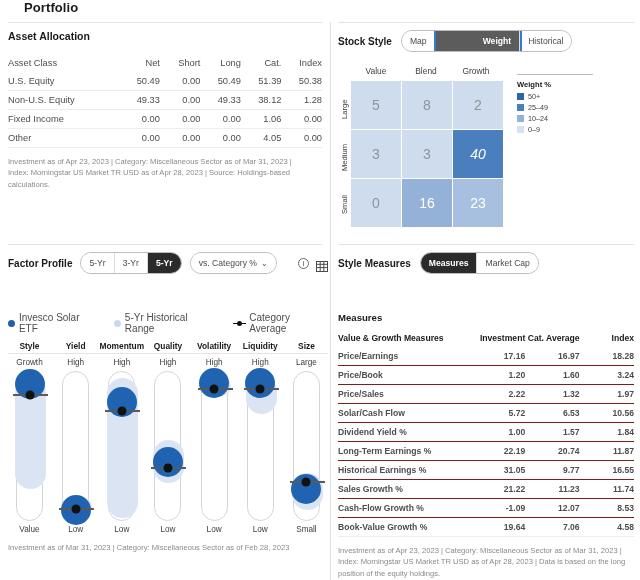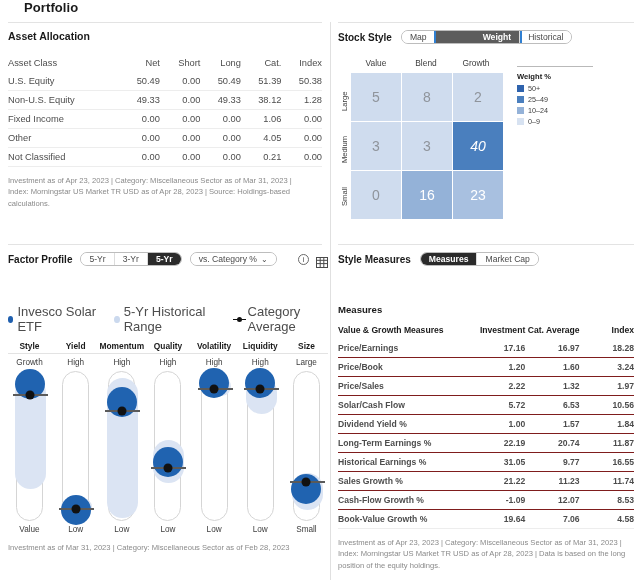--- a/index.html
+++ b/index.html
@@ -54,42 +54,42 @@
   .footnote {
     font-size: 7.6px; color: #8a8a8a; line-height: 1.5;
     width: 300px;
   }
 
   
   .factor-sec { position: absolute; left: 8px; top: 252px; width: 320px; }
   .row-head { display: flex; align-items: center; gap: 8px; }
   .pill-group {
     display: inline-flex; align-items: center;
-    border: 1px solid #bdbdbd; border-radius: 11px; overflow: hidden; height: 14px;
+    border: 1px solid #bdbdbd; border-radius: 11px; overflow: hidden; height: 22px;
     background: #fff;
   }
   .pill {
     font-size: 8.6px; color: #4a4a4a; padding: 0 8px; height: 100%;
     display: flex; align-items: center; background: #fff; white-space: nowrap;
     border-right: 1px solid #dcdcdc;
   }
   .pill:last-child { border-right: 0; }
   .pill.dark { background: #2b2b2b; color: #fff; font-weight: bold; }
   .pill.gray { background: #5c5c5c; color: #fff; font-weight: bold; }
   .pill-group.solo { border-radius: 11px; }
 
   .hdr-icons { margin-left: auto; display: flex; align-items: center; gap: 7px; }
   .icon-info {
     width: 11px; height: 11px; border-radius: 50%; border: 1px solid #6a6a6a;
     font-size: 7.5px; line-height: 9px; text-align: center; color: #4a4a4a;
   }
   .icon-grid { width: 12px; height: 11px; }
 
   .legend { display: flex; align-items: center; gap: 14px; margin-top: 38px; }
-  .legend-item { display: flex; align-items: center; gap: 4px; font-size: 13px; color: #4d4d4d; }
+  .legend-item { display: flex; align-items: center; gap: 4px; font-size: 10px; color: #4d4d4d; }
   .dot { width: 7px; height: 7px; border-radius: 50%; display: inline-block; }
   .dot.navy { background: #1f5fae; }
   .dot.pale { background: #cbd9ee; }
   .avgmark { position: relative; width: 13px; height: 7px; display:inline-block; }
   .avgmark::before {
     content: ""; position: absolute; top: 3px; left: 0; width: 13px; height: 1.4px; background: #111;
   }
   .avgmark::after {
     content: ""; position: absolute; top: 1px; left: 4px; width: 5px; height: 5px;
     border-radius: 50%; background: #111;
@@ -227,28 +227,20 @@
           <td>0.00</td>
           <td>1.06</td>
           <td>0.00</td>
         </tr>
         <tr>
           <td>Other</td>
           <td>0.00</td>
           <td>0.00</td>
           <td>0.00</td>
           <td>4.05</td>
-          <td>0.00</td>
-        </tr>
-        <tr>
-          <td>Not Classified</td>
-          <td>0.00</td>
-          <td>0.00</td>
-          <td>0.00</td>
-          <td>0.21</td>
           <td>0.00</td>
         </tr>
       </tbody>
     </table>
     <div class="footnote" style="margin-top:8px;">Investment as of Apr 23, 2023 | Category: Miscellaneous Sector as of Mar 31, 2023 | Index: Morningstar US Market TR USD as of Apr 28, 2023 | Source: Holdings-based calculations.</div>
   </div>
 
   <div class="h-divider-left" style="top:244px;"></div>
 
   <div class="factor-sec">

